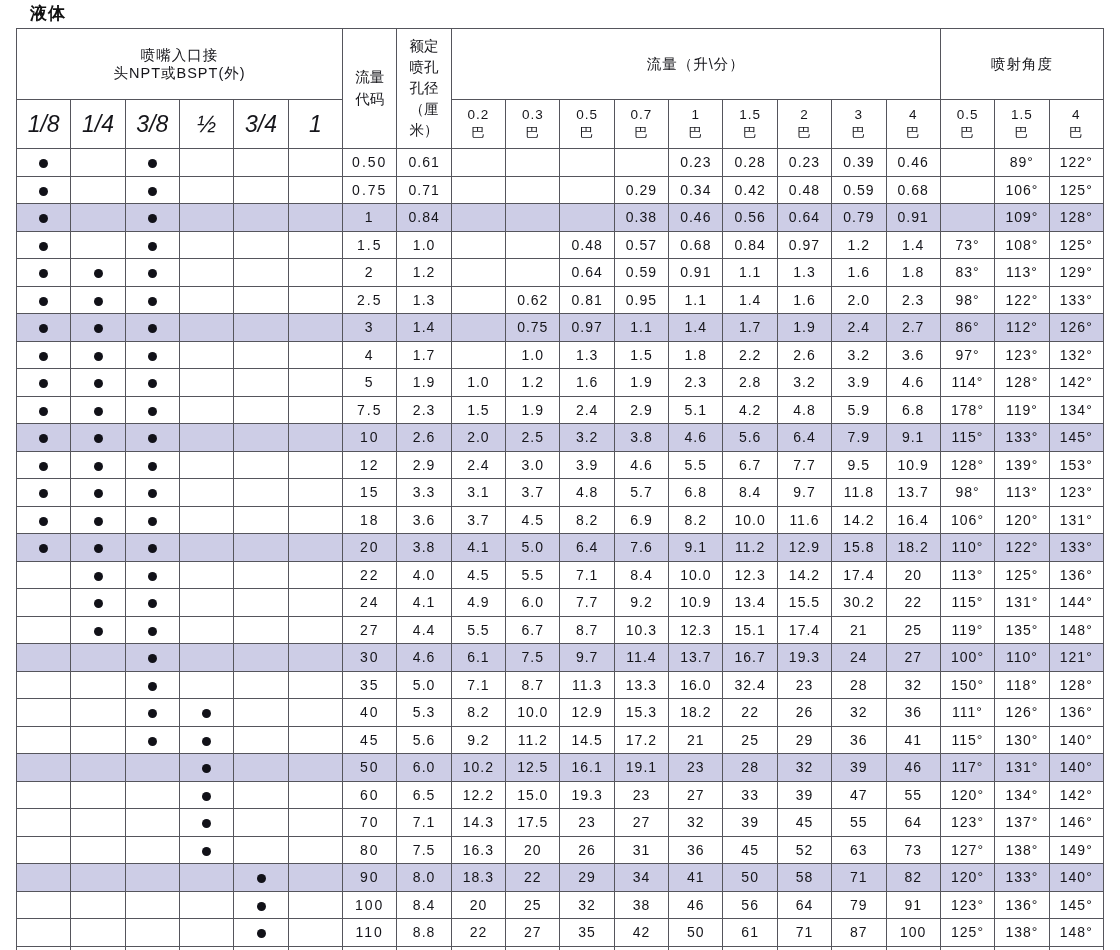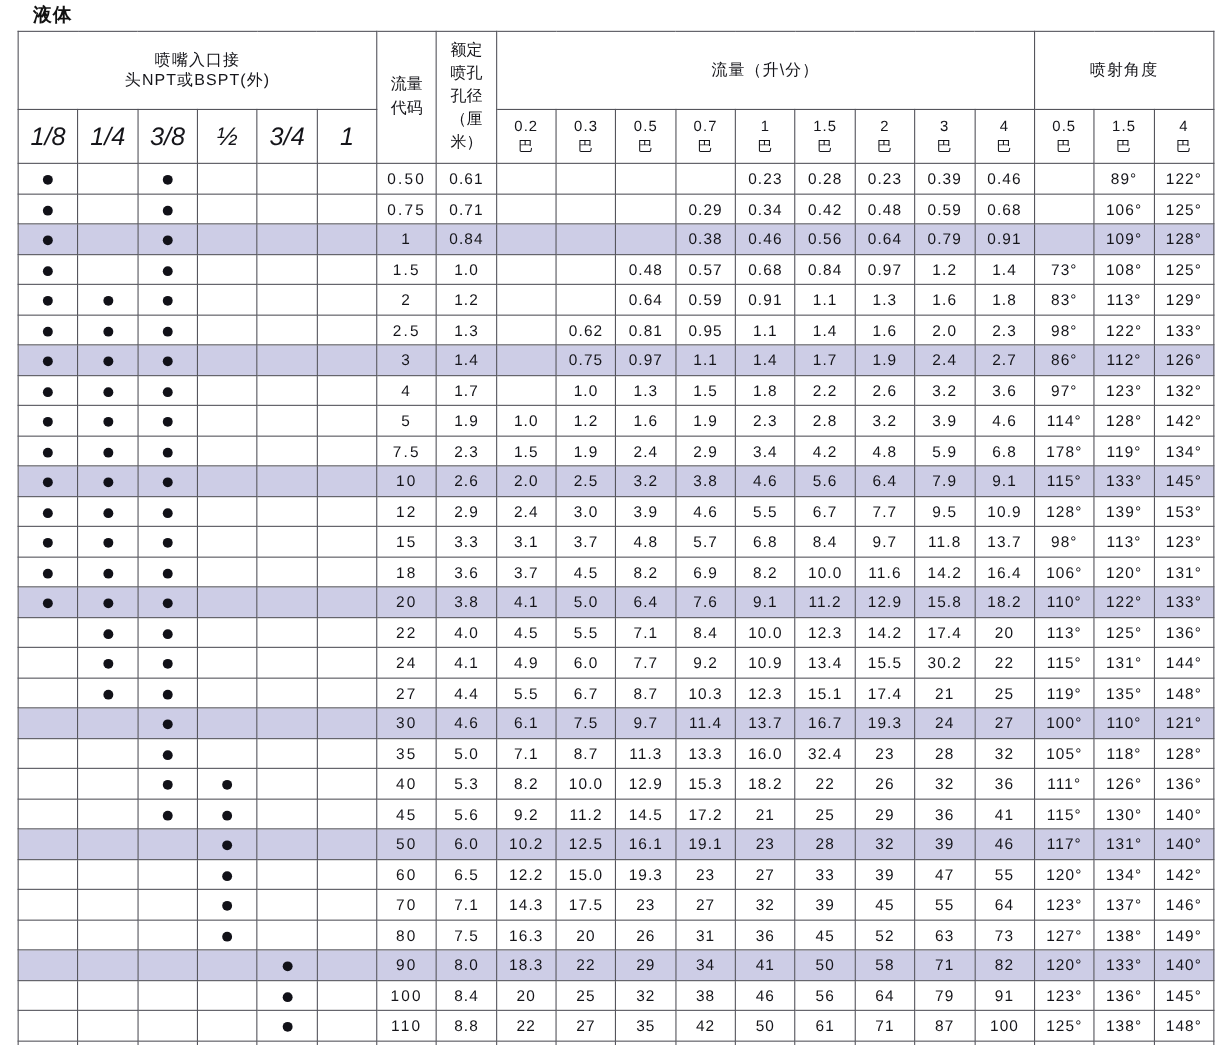--- a/index.html
+++ b/index.html
@@ -366,21 +366,21 @@
           <td class="dotcol"><span class="dot"></span></td>
           <td class="dotcol"></td>
           <td class="dotcol"></td>
           <td class="dotcol"></td>
           <td class="codecol">7.5</td>
           <td class="orcol">2.3</td>
           <td class="flowcol">1.5</td>
           <td class="flowcol">1.9</td>
           <td class="flowcol">2.4</td>
           <td class="flowcol">2.9</td>
-          <td class="flowcol">3.4</td>
+          <td class="flowcol">5.1</td>
           <td class="flowcol">4.2</td>
           <td class="flowcol">4.8</td>
           <td class="flowcol">5.9</td>
           <td class="flowcol">6.8</td>
           <td class="angcol">178°</td>
           <td class="angcol">119°</td>
           <td class="angcol">134°</td>
         </tr>
         <tr class="alt">
           <td class="dotcol"><span class="dot"></span></td>
@@ -591,21 +591,21 @@
           <td class="orcol">5.0</td>
           <td class="flowcol">7.1</td>
           <td class="flowcol">8.7</td>
           <td class="flowcol">11.3</td>
           <td class="flowcol">13.3</td>
           <td class="flowcol">16.0</td>
           <td class="flowcol">32.4</td>
           <td class="flowcol">23</td>
           <td class="flowcol">28</td>
           <td class="flowcol">32</td>
-          <td class="angcol">105°</td>
+          <td class="angcol">150°</td>
           <td class="angcol">118°</td>
           <td class="angcol">128°</td>
         </tr>
         <tr>
           <td class="dotcol"></td>
           <td class="dotcol"></td>
           <td class="dotcol"><span class="dot"></span></td>
           <td class="dotcol"><span class="dot"></span></td>
           <td class="dotcol"></td>
           <td class="dotcol"></td>

